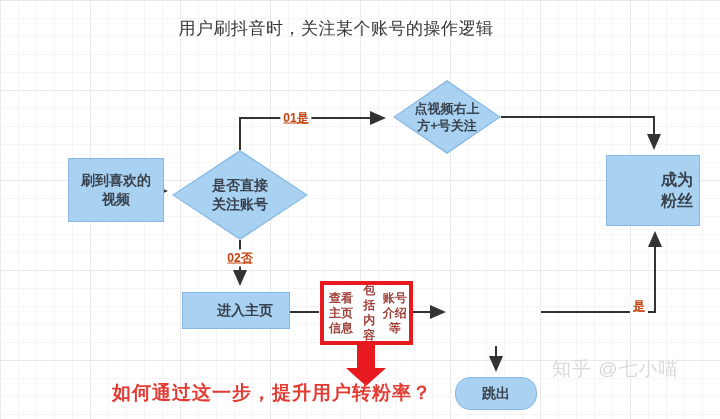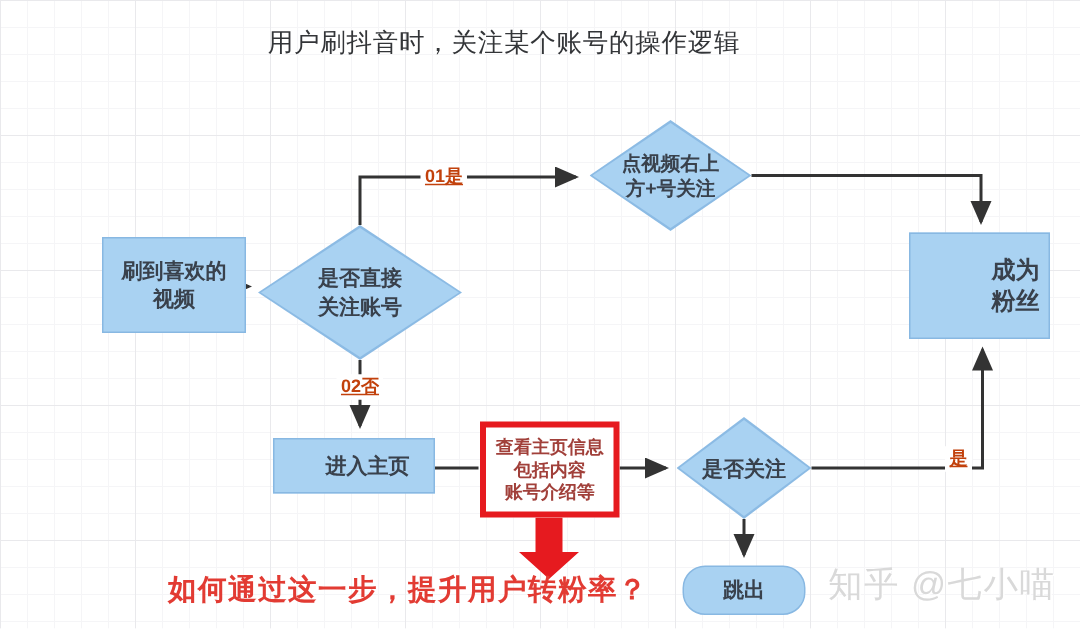--- a/index.html
+++ b/index.html
@@ -25,34 +25,34 @@
   .rect{background:#a9d2f2;border:1px solid #88b8e2;box-sizing:border-box;}
   .diamond{position:absolute;}
   .d-bg{position:absolute;inset:0;background:#8cbbe4;clip-path:polygon(50% 0,100% 50%,50% 100%,0 50%);}
   .d-fill{position:absolute;inset:2px;background:#a9d2f2;clip-path:polygon(50% 0,100% 50%,50% 100%,0 50%);}
   .d-label{position:absolute;inset:0;display:flex;flex-direction:column;align-items:center;justify-content:center;
     font-weight:bold;color:#39414c;text-align:center;}
   .line{display:block;}
   .redbox{
     position:absolute;left:320px;top:281px;width:93px;height:64px;box-sizing:border-box;
     background:#ffffff;border:4px solid #e61a1f;
-    display:flex;flex-direction:column;align-items:center;justify-content:center;
+    display:flex;flex-direction:row;align-items:center;justify-content:center;
     font-size:12px;line-height:15px;font-weight:bold;color:#a1403a;text-align:center;
   }
   svg.wires{position:absolute;left:0;top:0;}
   .edge-label{
     position:absolute;transform:translate(-50%,-50%);background:#ffffff;
     padding:0 3px;font-size:12px;font-weight:bold;color:#c2410c;white-space:nowrap;text-decoration:underline;
   }
   .annotation{
     position:absolute;left:112px;top:380px;font-size:19px;font-weight:bold;
     color:#e23b33;letter-spacing:1px;white-space:nowrap;font-family:Liberation Mono, monospace;
   }
   .watermark{
-    position:absolute;left:552px;top:374px;font-size:23px;color:#d9d9d9;
+    position:absolute;left:552px;top:356px;font-size:19px;color:#d9d9d9;
     text-shadow:1px 1px 0 #ffffff;white-space:nowrap;letter-spacing:1px;
   }
   .fs13{font-size:13px;line-height:17px;}
   .fs14{font-size:14px;line-height:19px;}
   .fs16{font-size:16px;padding-left:48px;}
 </style>
 </head>
 <body>
 
 <div id="canvas">
@@ -106,27 +106,20 @@
   <div class="node rect fs14" style="left:182px;top:292px;width:108px;height:37px;padding-left:18px;">
     <span class="line">进入主页</span>
   </div>
 
   <div class="redbox">
     <span class="line">查看主页信息</span>
     <span class="line">包括内容</span>
     <span class="line">账号介绍等</span>
   </div>
 
-  <div class="diamond" style="left:451px;top:278px;width:90px;height:68px;">
-    <div class="d-bg"></div>
-    <div class="d-fill"></div>
-    <div class="d-label fs14">
-      <span class="line">是否关注</span>
-    </div>
-  </div>
 
   <div class="node rect fs14" style="left:455px;top:377px;width:82px;height:33px;border-radius:15px;">
     <span class="line">跳出</span>
   </div>
 
   <div class="edge-label" style="left:296px;top:118px;">01是</div>
   <div class="edge-label" style="left:240px;top:258px;">02否</div>
   <div class="edge-label" style="left:639px;top:306px;">是</div>
 
   <div class="annotation">如何通过这一步，提升用户转粉率？</div>

